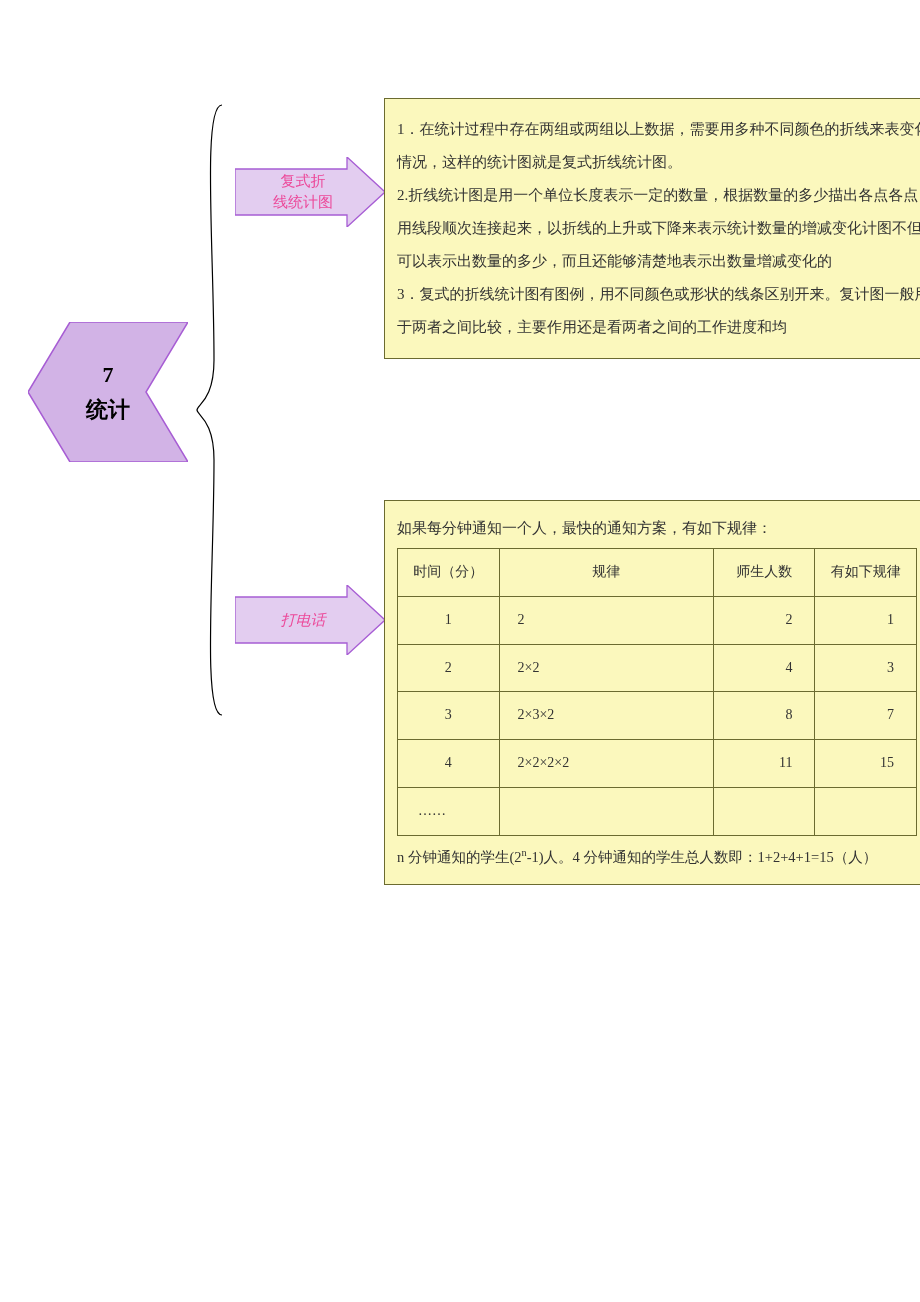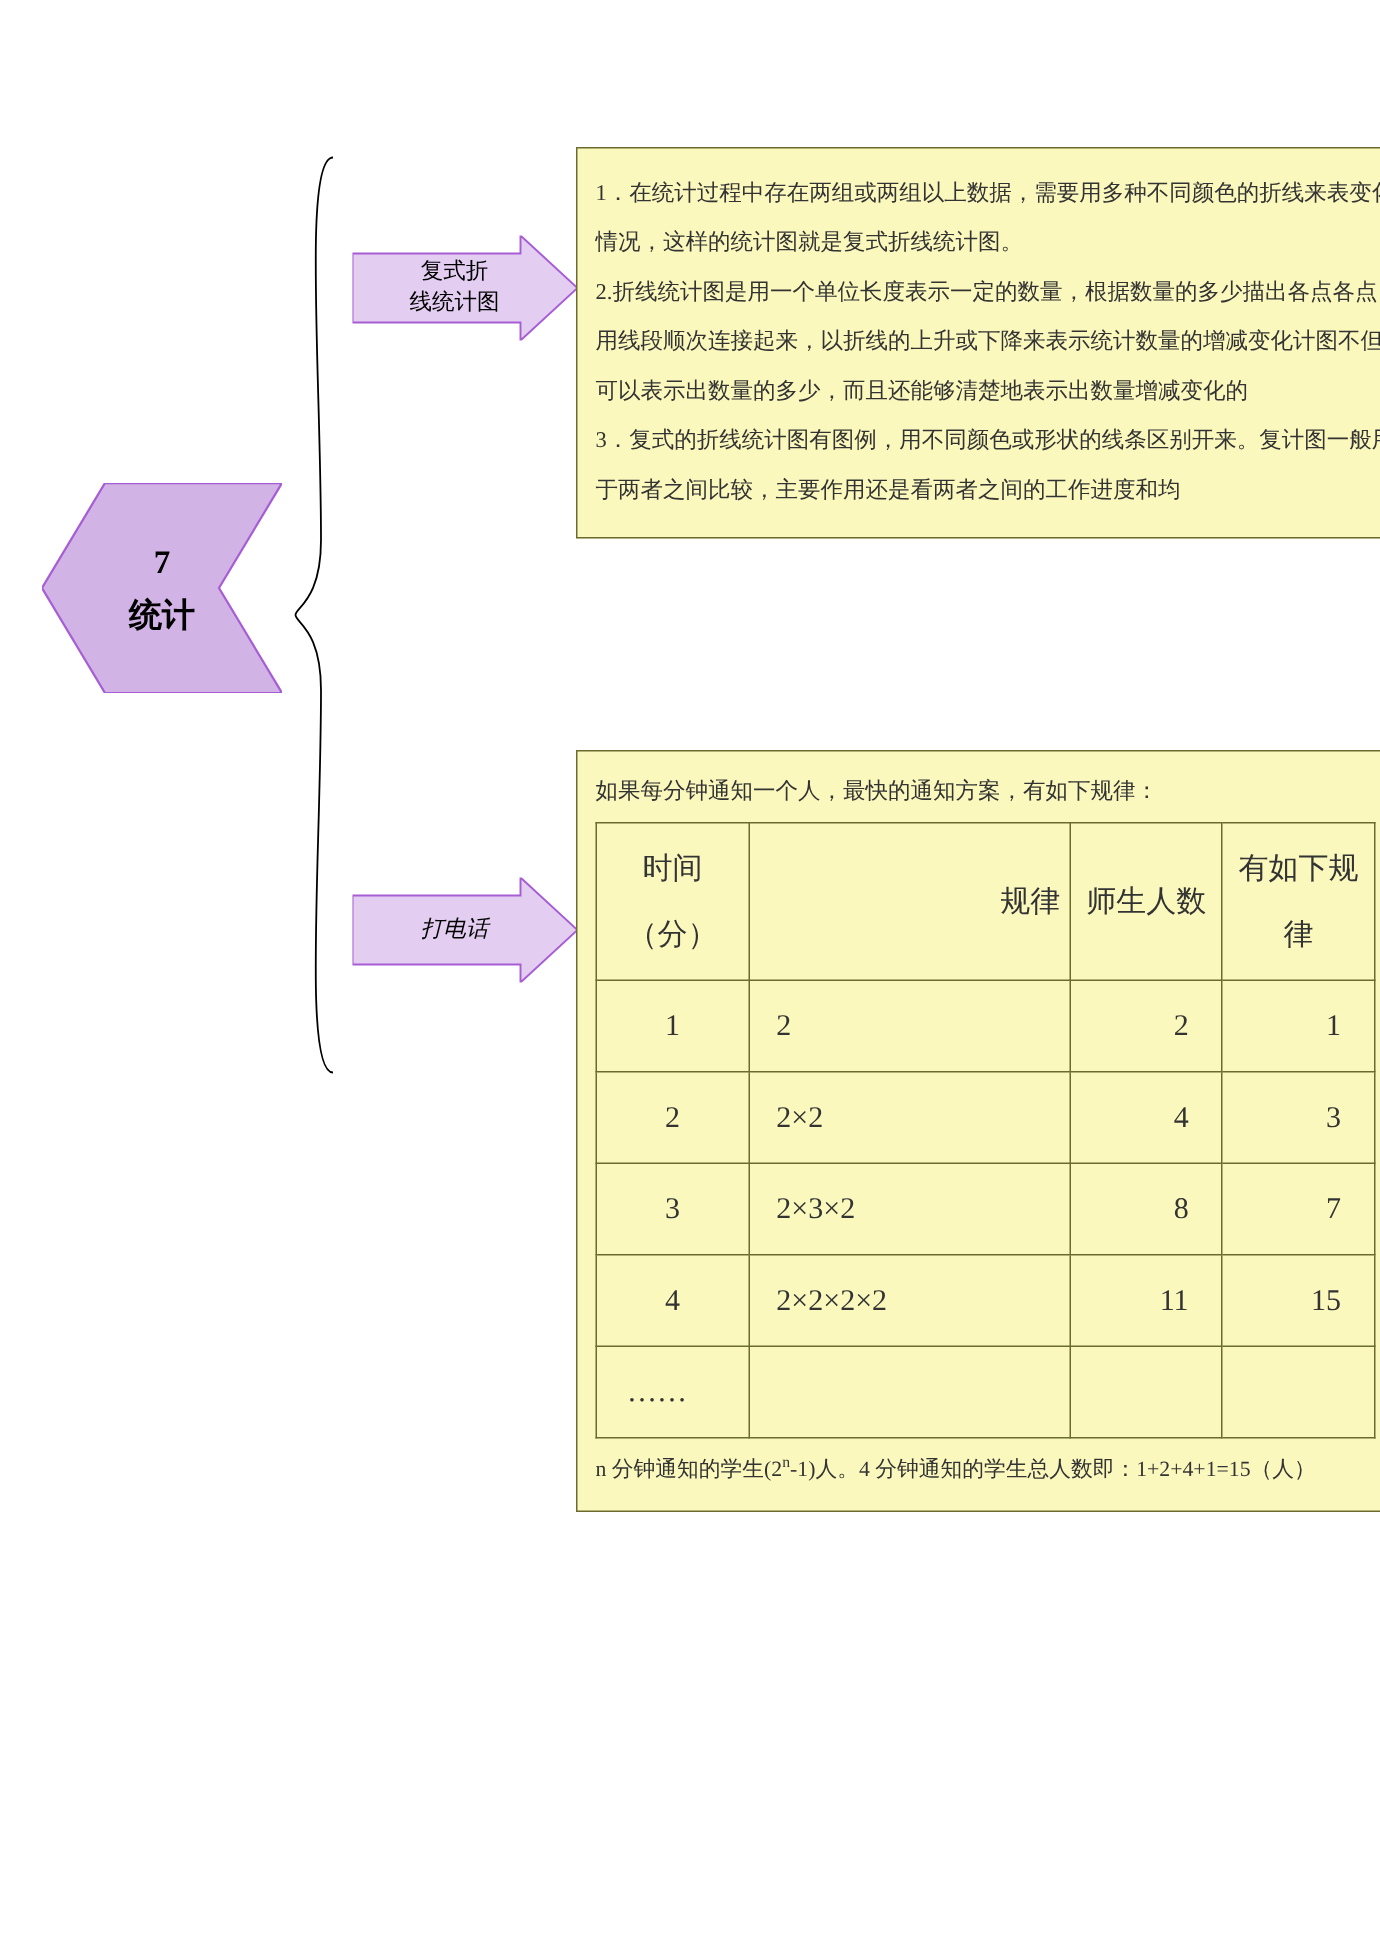--- a/index.html
+++ b/index.html
@@ -39,21 +39,21 @@
       position: absolute;
       width: 150px;
       height: 70px;
     }
     .arrow-wrap.arrow1 { left: 235px; top: 157px; }
     .arrow-wrap.arrow2 { left: 235px; top: 585px; font-style: italic; }
     .arrow-text {
       position: absolute;
       left: 0; top: 0; width: 128px; height: 70px;
       display: flex; align-items: center; justify-content: center;
-      font-size: 15px; color: #000000;
+      font-size: 15px; color: #ec4899;
       text-align: center;
       line-height: 1.4;
       padding-left: 8px;
     }
     .content-box {
       position: absolute;
       left: 384px;
       background: #fbf8bd;
       border: 1px solid #6b6b30;
       padding: 14px 12px;
@@ -61,21 +61,21 @@
       line-height: 2.2;
       color: #333;
       width: 560px;
     }
     .content-box.box1 { top: 98px; }
     .content-box.box2 { top: 500px; }
     .tbl {
       border-collapse: collapse;
       margin: 6px 0 8px 0;
       width: 520px;
-      font-size: 20px;
+      font-size: 14px;
       text-align: center;
     }
     .tbl th, .tbl td {
       border: 1px solid #6b6b30;
       padding: 8px 6px;
       font-weight: normal;
     }
     .tbl th { text-align: center; }
     .col1 { width: 90px; }
     .col2 { width: 190px; text-align: left; padding-left: 18px !important; }
@@ -128,21 +128,21 @@
   <div>2.折线统计图是用一个单位长度表示一定的数量，根据数量的多少描出各点各点用线段顺次连接起来，以折线的上升或下降来表示统计数量的增减变化计图不但可以表示出数量的多少，而且还能够清楚地表示出数量增减变化的</div>
   <div>3．复式的折线统计图有图例，用不同颜色或形状的线条区别开来。复计图一般用于两者之间比较，主要作用还是看两者之间的工作进度和均</div>
 </div>
 
 <div class="content-box box2">
   <div class="box2-title">如果每分钟通知一个人，最快的通知方案，有如下规律：</div>
   <table class="tbl">
     <tbody>
         <tr>
       <th class="col1">时间（分）</th>
-      <th style="text-align:right">规律</th>
+      <th style="text-align:center">规律</th>
       <th>师生人数</th>
       <th>有如下规律</th>
     </tr>
     <tr>
       <td class="col1">1</td>
       <td class="col2">2</td>
       <td class="col3">2</td>
       <td class="col4">1</td>
     </tr>
     <tr>

